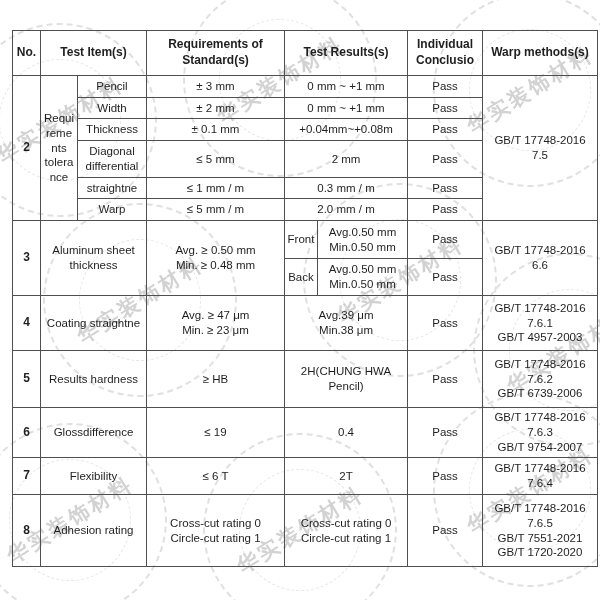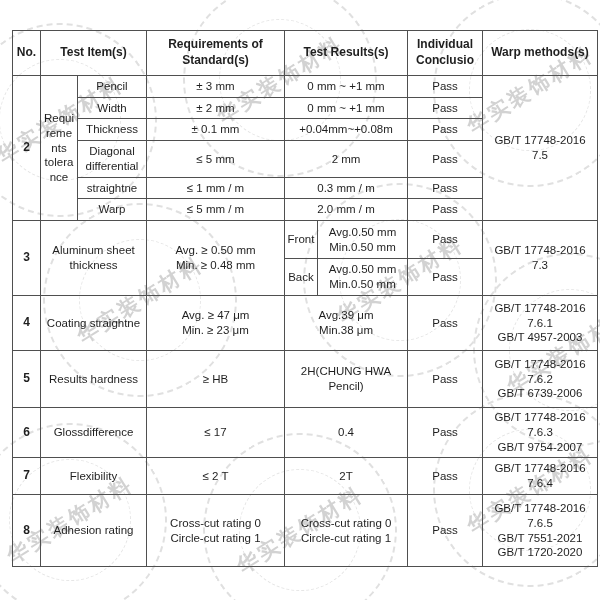--- a/index.html
+++ b/index.html
@@ -154,21 +154,21 @@
       <div>Min. ≥ 0.48 mm</div>
     </td>
     <td>Front</td>
     <td>
       <div>Avg.0.50 mm</div>
       <div>Min.0.50 mm</div>
     </td>
     <td>Pass</td>
     <td rowspan="2">
       <div>GB/T 17748-2016</div>
-      <div>7.3</div>
+      <div>6.6</div>
     </td>
   </tr>
   <tr style="height:37px">
     <td>Back</td>
     <td>
       <div>Avg.0.50 mm</div>
       <div>Min.0.50 mm</div>
     </td>
     <td>Pass</td>
   </tr>
@@ -201,34 +201,34 @@
     <td>
       <div>GB/T 17748-2016</div>
       <div>7.6.2</div>
       <div>GB/T 6739-2006</div>
     </td>
   </tr>
 
   <tr style="height:50px">
     <td class="no-cell">6</td>
     <td colspan="2">Glossdifference</td>
-    <td>≤ 17</td>
+    <td>≤ 19</td>
     <td colspan="2">0.4</td>
     <td>Pass</td>
     <td>
       <div>GB/T 17748-2016</div>
       <div>7.6.3</div>
       <div>GB/T 9754-2007</div>
     </td>
   </tr>
 
   <tr style="height:37px">
     <td class="no-cell">7</td>
     <td colspan="2">Flexibility</td>
-    <td>≤ 2 T</td>
+    <td>≤ 6 T</td>
     <td colspan="2">2T</td>
     <td>Pass</td>
     <td>
       <div>GB/T 17748-2016</div>
       <div>7.6.4</div>
     </td>
   </tr>
 
   <tr style="height:72px">
     <td class="no-cell">8</td>

